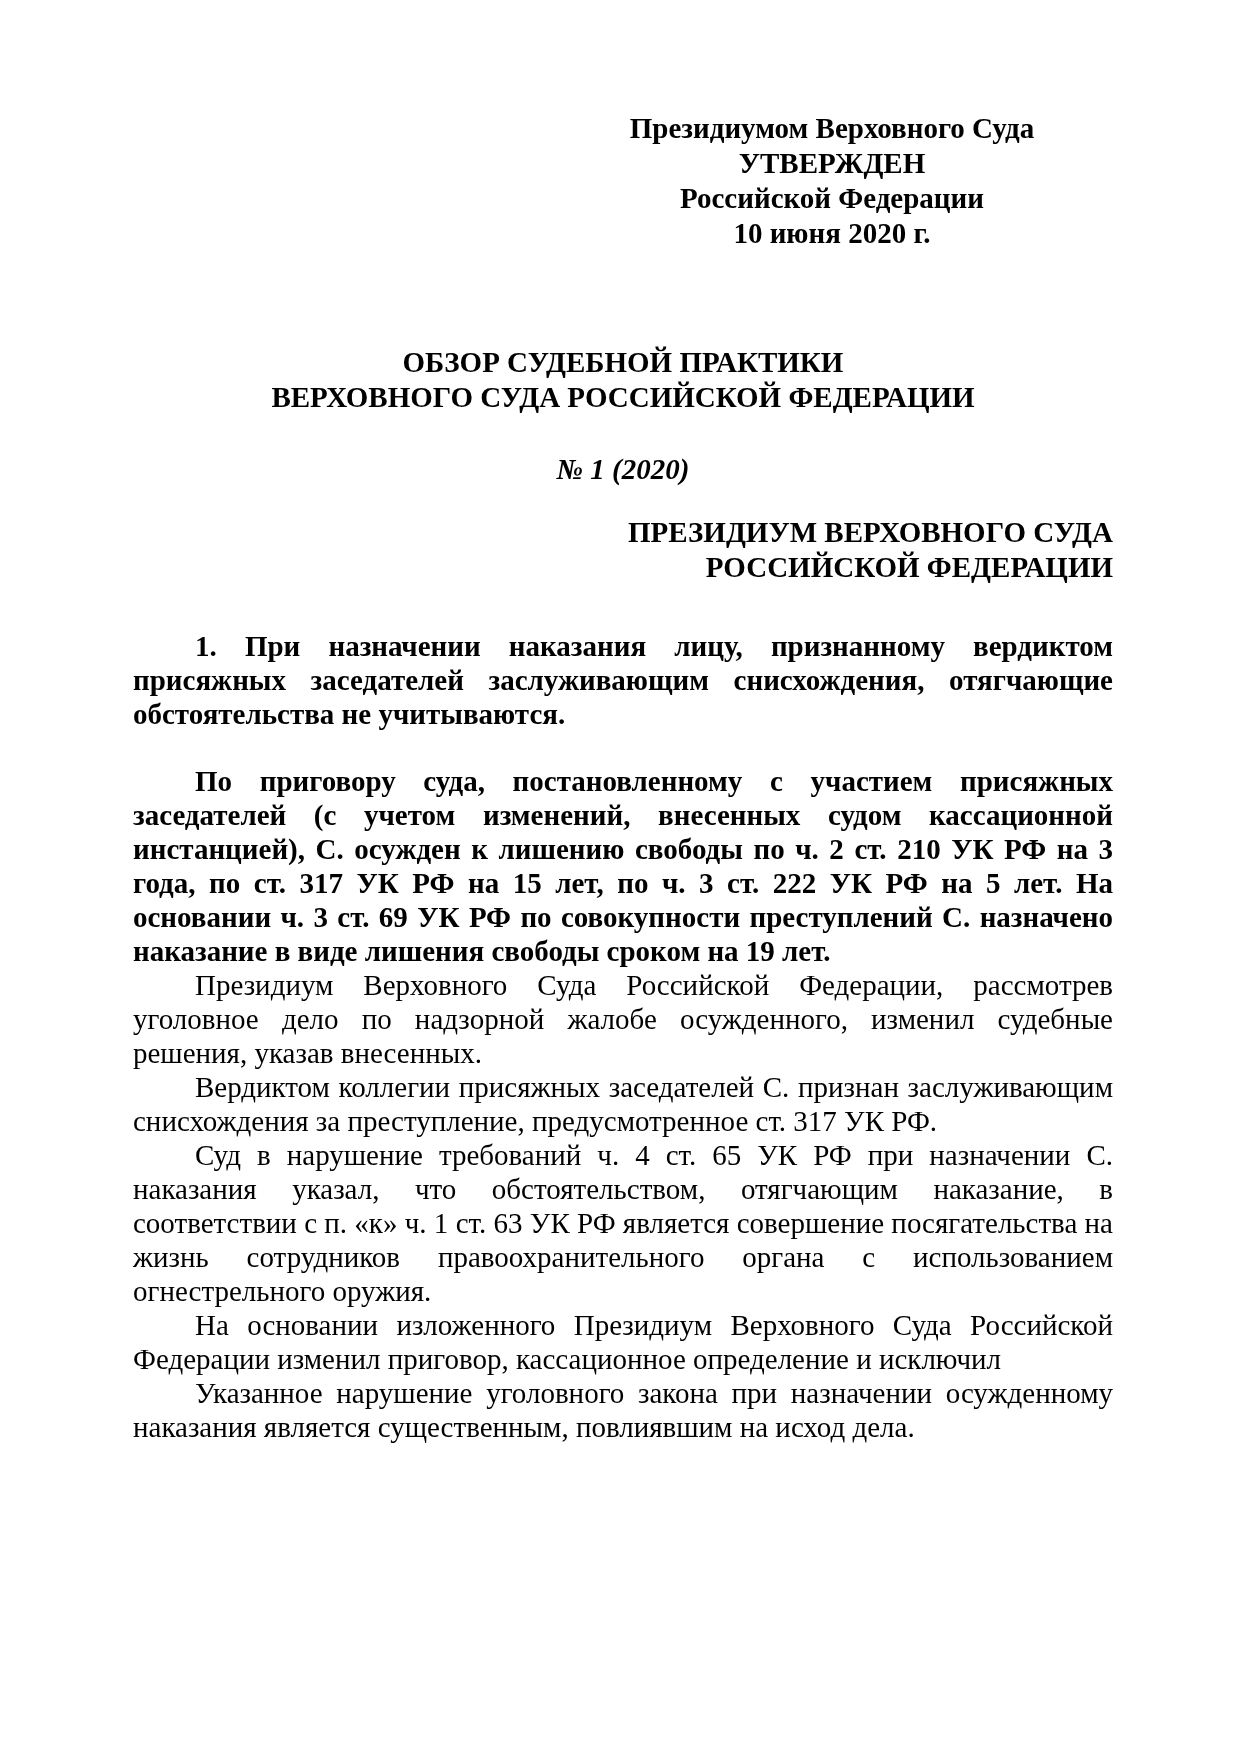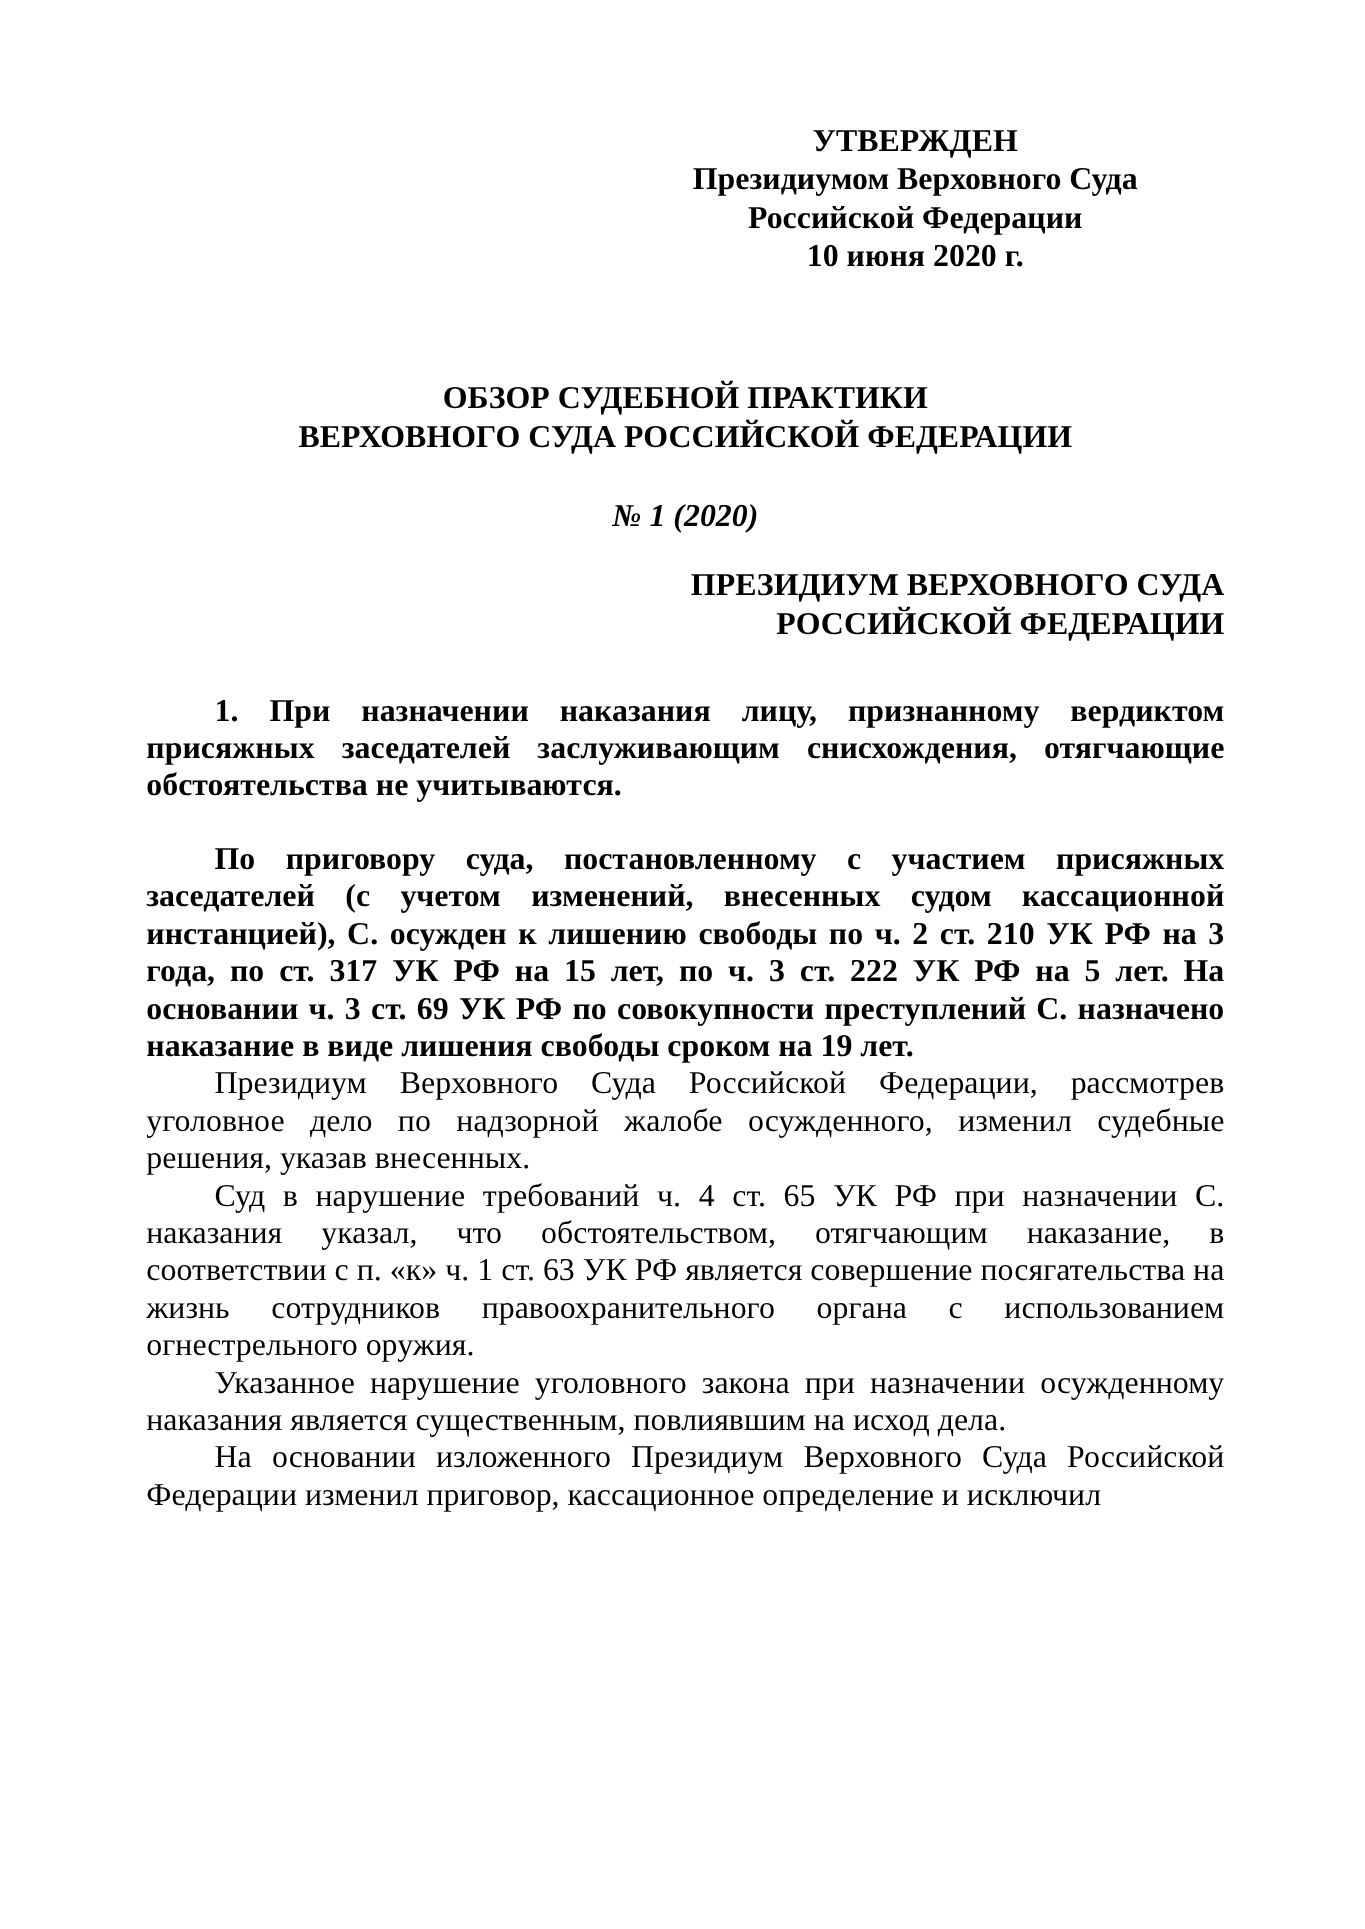--- a/index.html
+++ b/index.html
@@ -58,39 +58,40 @@
     margin-top: 33px;
     font-weight: bold;
   }
 </style>
 </head>
 <body>
 
 <div class="page">
 
   <div class="approved">
+    <div>Президиумом Верховного Суда</div>
     <div>УТВЕРЖДЕН</div>
-    <div>Президиумом Верховного Суда</div>
     <div>Российской Федерации</div>
     <div>10 июня 2020 г.</div>
   </div>
 
   <div class="doc-title">
     <div>ОБЗОР СУДЕБНОЙ ПРАКТИКИ</div>
     <div>ВЕРХОВНОГО СУДА РОССИЙСКОЙ ФЕДЕРАЦИИ</div>
   </div>
 
   <div class="doc-number">№ 1 (2020)</div>
 
   <div class="section-heading">
     <div>ПРЕЗИДИУМ ВЕРХОВНОГО СУДА</div>
     <div>РОССИЙСКОЙ ФЕДЕРАЦИИ</div>
   </div>
 
   <p class="lead">1. При назначении наказания лицу, признанному вердиктом присяжных заседателей заслуживающим снисхождения, отягчающие обстоятельства не учитываются.</p>
 
   <p class="first-body">По приговору суда, постановленному с участием присяжных заседателей (с учетом изменений, внесенных судом кассационной инстанцией), С. осужден к лишению свободы по ч. 2 ст. 210 УК РФ на 3 года, по ст. 317 УК РФ на 15 лет, по ч. 3 ст. 222 УК РФ на 5 лет. На основании ч. 3 ст. 69 УК РФ по совокупности преступлений С. назначено наказание в виде лишения свободы сроком на 19 лет.</p>
   <p>Президиум Верховного Суда Российской Федерации, рассмотрев уголовное дело по надзорной жалобе осужденного, изменил судебные решения, указав внесенных.</p>
+  <p>Вердиктом коллегии присяжных заседателей С. признан заслуживающим снисхождения за преступление, предусмотренное ст. 317 УК РФ.</p>
   <p>Суд в нарушение требований ч. 4 ст. 65 УК РФ при назначении С. наказания указал, что обстоятельством, отягчающим наказание, в соответствии с п. «к» ч. 1 ст. 63 УК РФ является совершение посягательства на жизнь сотрудников правоохранительного органа с использованием огнестрельного оружия.</p>
+  <p>На основании изложенного Президиум Верховного Суда Российской Федерации изменил приговор, кассационное определение и исключил</p>
   <p>Указанное нарушение уголовного закона при назначении осужденному наказания является существенным, повлиявшим на исход дела.</p>
-  <p>На основании изложенного Президиум Верховного Суда Российской Федерации изменил приговор, кассационное определение и исключил</p>
 
 </div>
 
 </body></html>

